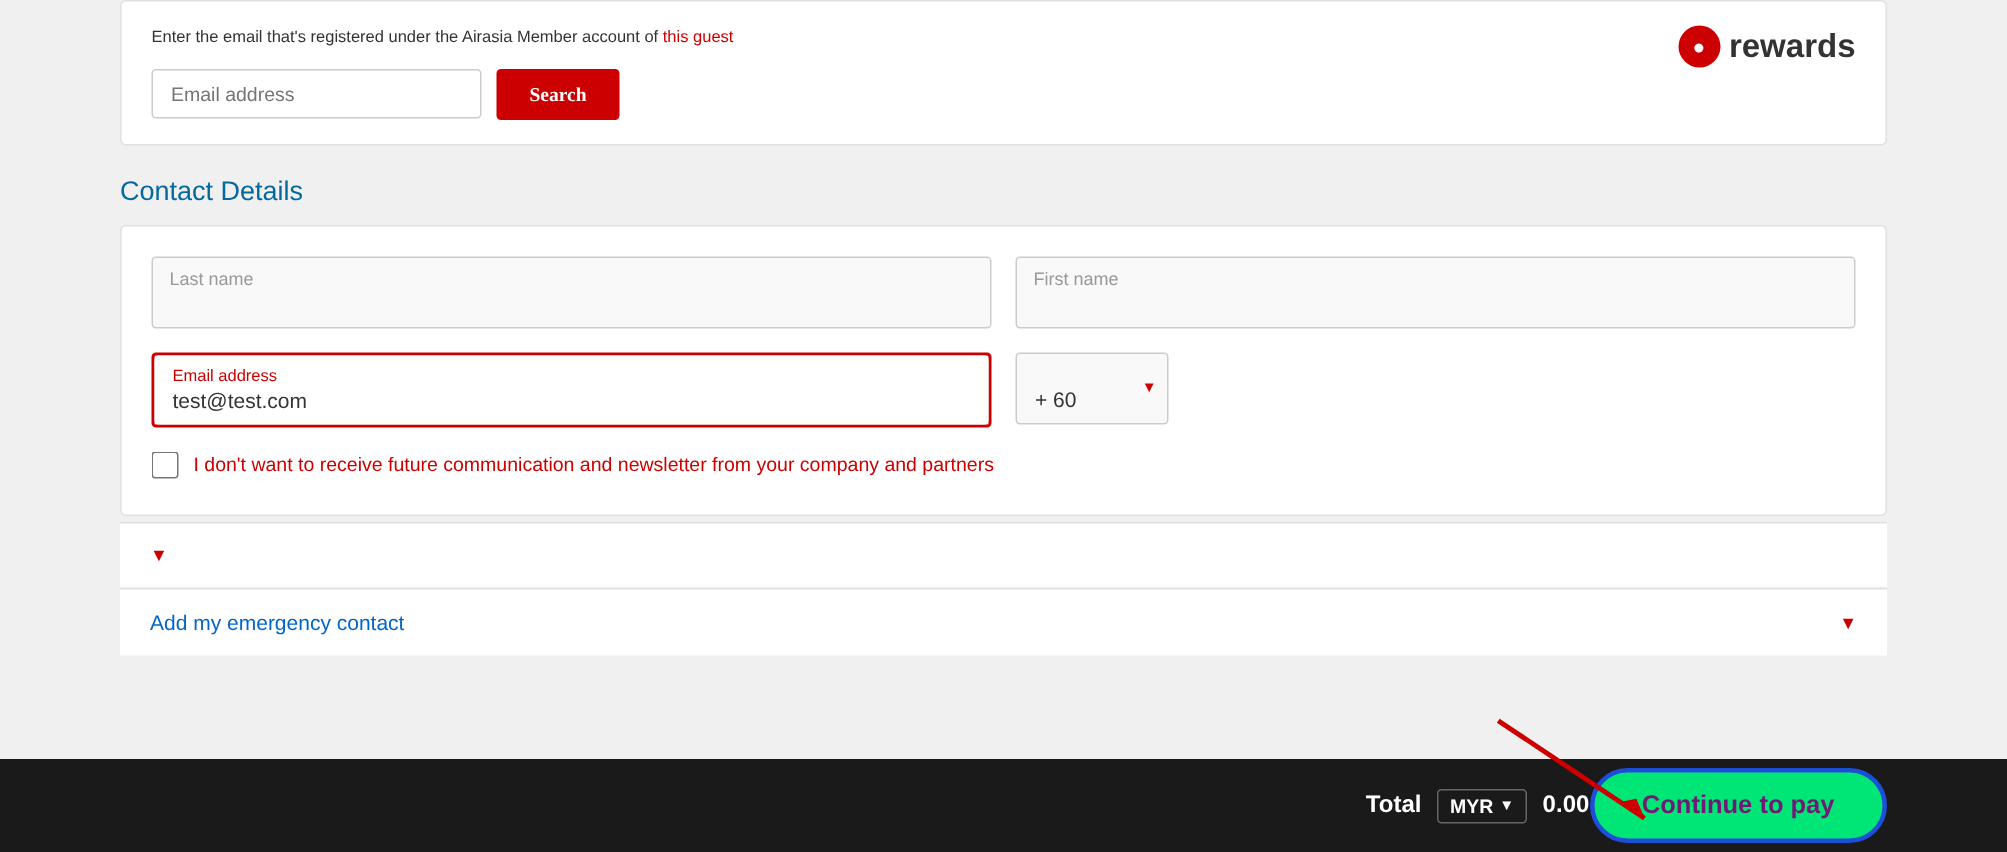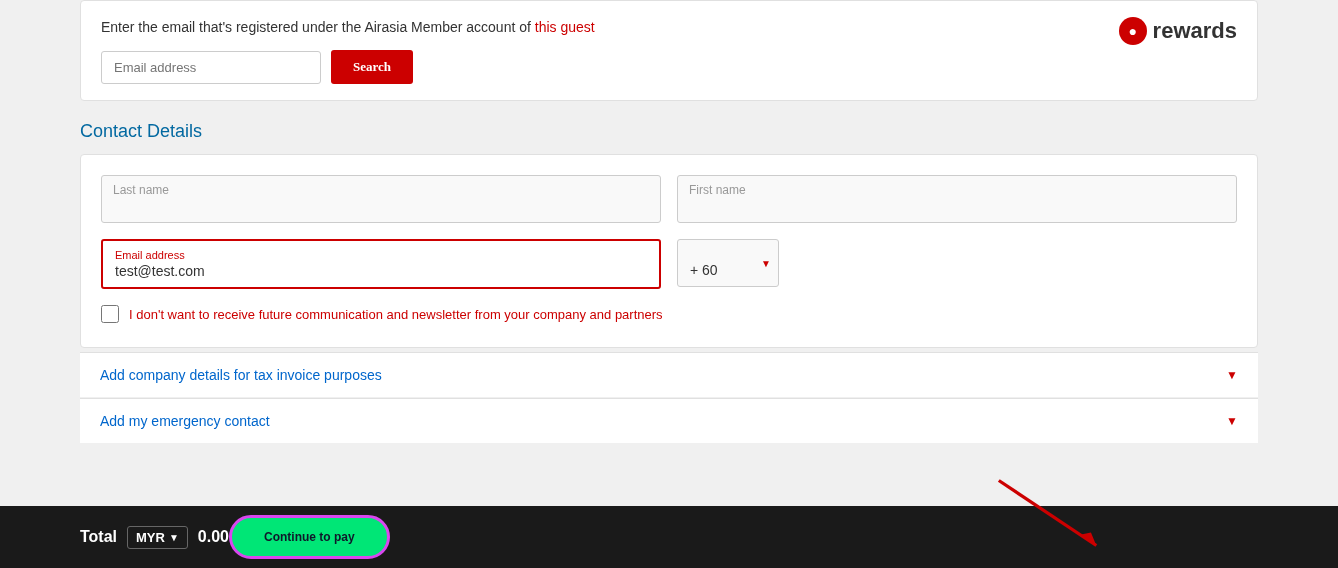--- a/index.html
+++ b/index.html
@@ -29,21 +29,21 @@
       align-items: flex-start;
       gap: 20px;
       position: relative;
     }
 
     .rewards-left {
       flex: 1;
     }
 
     .rewards-text {
-      font-size: 14px;
+      font-size: 11px;
       color: #333;
       margin-bottom: 12px;
       line-height: 1.5;
     }
 
     .rewards-text a {
       color: #cc0000;
       text-decoration: none;
     }
 
@@ -291,21 +291,21 @@
       font-size: 12px;
     }
 
     
     .footer-bar {
       background: #1a1a1a;
       height: 62px;
       display: flex;
       align-items: center;
       padding: 10px 80px;
-      justify-content: flex-start;
+      justify-content: flex-end;
       flex-shrink: 0;
       position: relative;
     }
 
     .total-section {
       display: flex;
       align-items: center;
       gap: 10px;
       color: #fff;
       font-size: 16px;
@@ -323,25 +323,25 @@
       gap: 4px;
     }
 
     .currency-arrow {
       font-size: 10px;
       color: #fff;
     }
 
     .continue-btn {
       background: #00e676;
-      color: #0f172a;
-      border: 3px solid #d946ef;
+      color: #701a75;
+      border: 3px solid #1d4ed8;
       border-radius: 30px;
       padding: 12px 32px;
-      font-size: 12px;
+      font-size: 17px;
       font-weight: bold;
       cursor: pointer;
       white-space: nowrap;
     }
 
     .arrow-svg {
       width: 120px;
       height: 80px;
     }
   </style>
@@ -403,21 +403,20 @@
       </div>
     </div>
 
     <div class="checkbox-row">
       <input type="checkbox" class="checkbox-input" style="">
       <label class="checkbox-label">I don't want to receive future communication and newsletter from your company and partners</label>
     </div>
   </div>
 
   <div class="accordion-item">
-    <span class="accordion-label">Add company details for tax invoice purposes</span>
     <span class="accordion-arrow">▼</span>
   </div>
 
   <div class="accordion-item">
     <span class="accordion-label">Add my emergency contact</span>
     <span class="accordion-arrow">▼</span>
   </div>
 </div>
 
 <div class="footer-bar">

